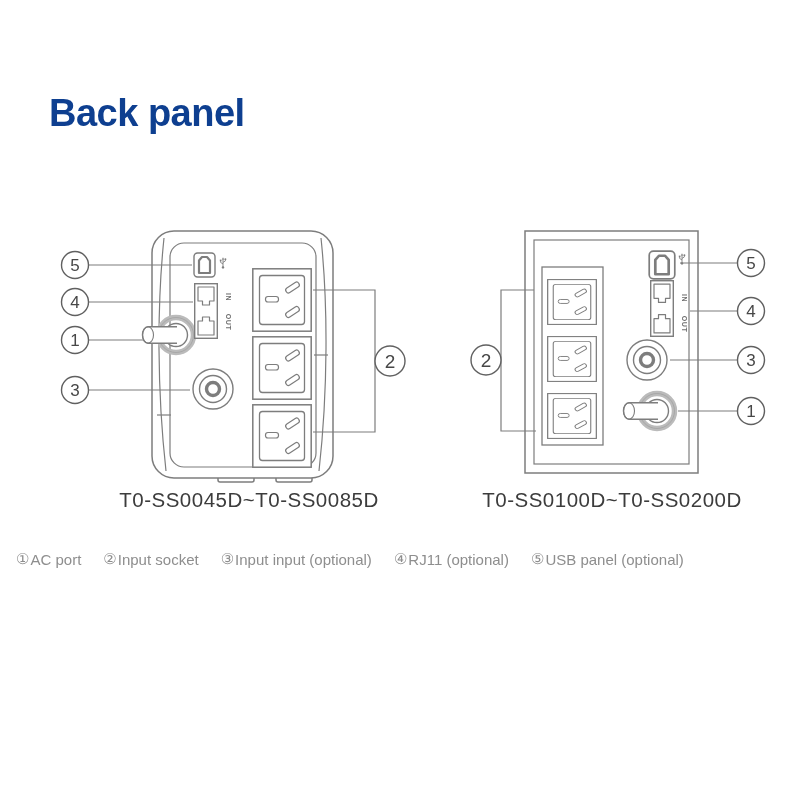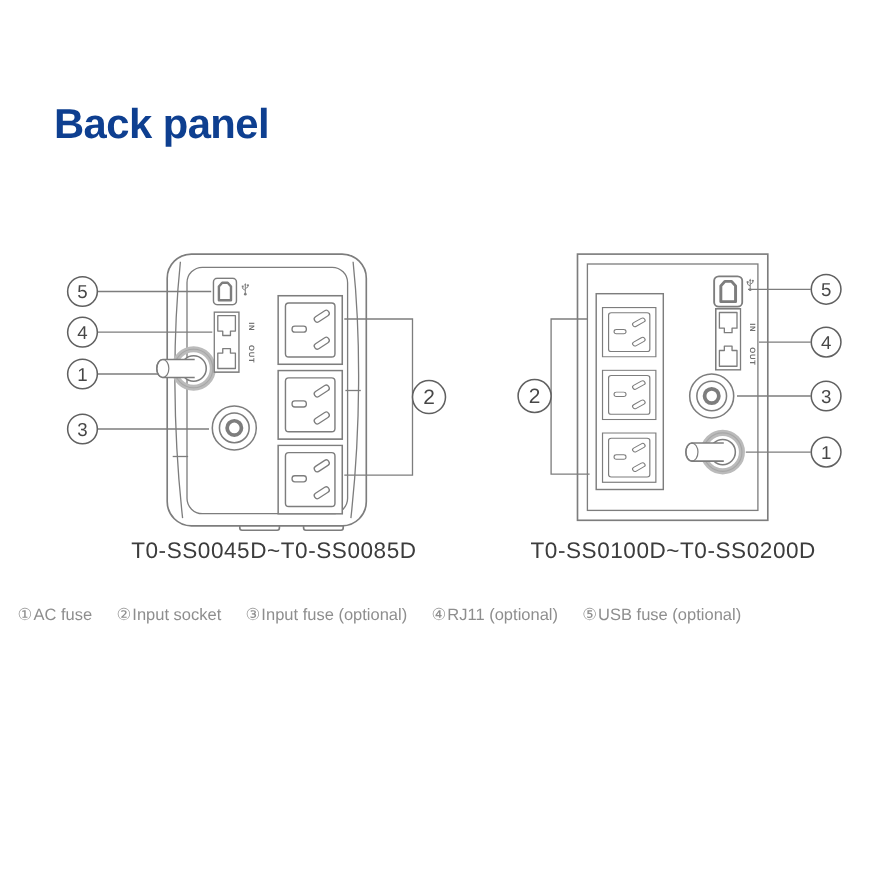--- a/index.html
+++ b/index.html
@@ -190,33 +190,33 @@
         <text x="751" y="207" class="c-num">1</text>
       </g>
 
       <text x="612" y="297" class="model">T0-SS0100D~T0-SS0200D</text>
     </g>
   </svg>
 
   <div class="legend">
     <span class="legend-item">
       <span class="legend-sym">①</span>
-      <span>AC fuse</span>
+      <span>AC port</span>
     </span>
     <span class="legend-item">
       <span class="legend-sym">②</span>
       <span>Input socket</span>
     </span>
     <span class="legend-item">
       <span class="legend-sym">③</span>
-      <span>Input fuse (optional)</span>
+      <span>Input input (optional)</span>
     </span>
     <span class="legend-item">
       <span class="legend-sym">④</span>
       <span>RJ11 (optional)</span>
     </span>
     <span class="legend-item">
       <span class="legend-sym">⑤</span>
-      <span>USB fuse (optional)</span>
+      <span>USB panel (optional)</span>
     </span>
   </div>
 
 </div>
 
 </body></html>

